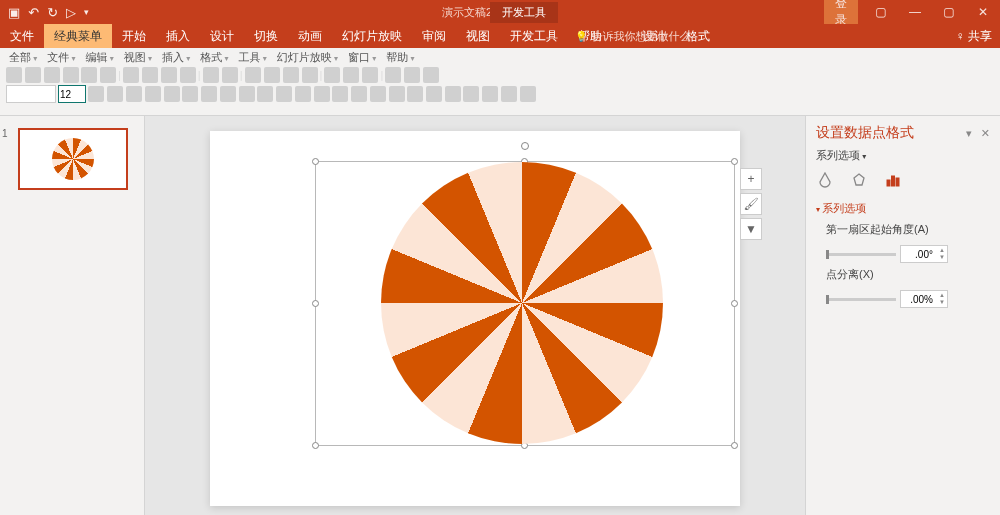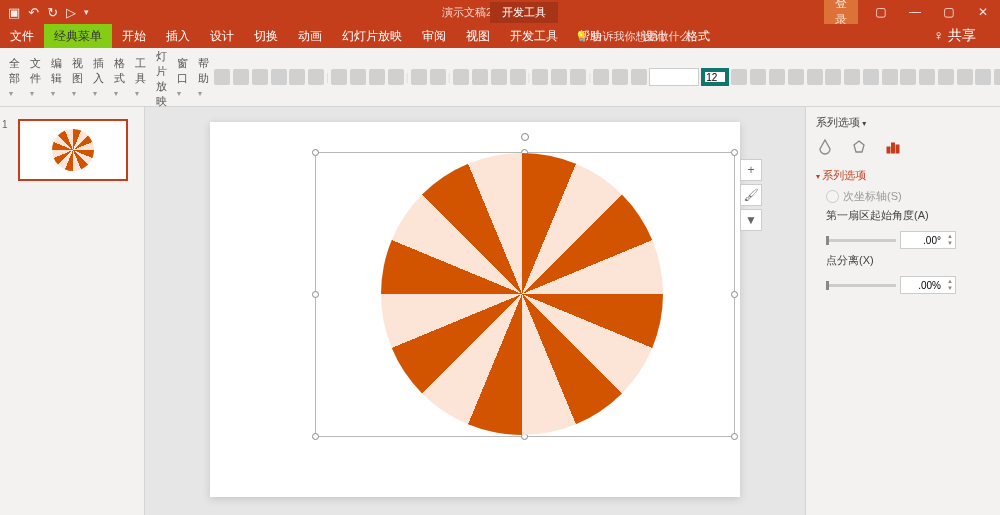--- a/index.html
+++ b/index.html
@@ -7,34 +7,34 @@
 .titlebar{height:24px;background:#c43e1c;display:flex;align-items:center;color:#fff;position:relative}
 .qat{display:flex;gap:8px;padding:0 8px;align-items:center}
 .qat span{font-size:13px;opacity:.9;cursor:pointer}
 .doc-title{position:absolute;left:50%;transform:translateX(-50%);font-size:11px;color:#f5d6cd}
 .tool-context{position:absolute;left:490px;font-size:11px;background:#a83418;padding:3px 12px;color:#fff}
 .win-btns{position:absolute;right:0;display:flex;align-items:center}
 .win-btns span{width:34px;text-align:center;font-size:12px;opacity:.85;cursor:pointer}
 .login-badge{background:#e27c3f;padding:2px 8px;margin-right:6px;font-size:11px;cursor:pointer}
 .ribbon-tabs{height:24px;background:#c43e1c;display:flex;align-items:center;color:#fff;font-size:12px;position:relative}
 .tab{padding:0 10px;height:24px;line-height:24px;cursor:pointer}
-.tab.active{background:#84cc16;color:#333}
+.tab.active{background:#fdba74;color:#333}
 .tab.context{margin-left:20px}
 .tellme{position:absolute;left:575px;display:flex;align-items:center;color:#f5d6cd;font-size:11px}
 .tellme::before{content:"💡";margin-right:4px;font-size:10px}
-.share-area{position:absolute;right:24px;font-size:14px;cursor:pointer}
-.ribbon-body{height:59px;background:#f3f2f1;border-bottom:1px solid #d4d4d4;padding:2px 6px;display:flex;flex-direction:row;gap:2px;font-size:11px;color:#444}
+.share-area{position:absolute;right:8px;font-size:12px;cursor:pointer}
+.ribbon-body{height:68px;background:#f3f2f1;border-bottom:1px solid #d4d4d4;padding:2px 6px;display:flex;flex-direction:column;gap:2px;font-size:11px;color:#444}
 .rb-row{display:flex;align-items:center;gap:6px}
 .mini-menu{display:flex;gap:4px;align-items:center;font-size:11px;color:#555}
 .mini-menu span{padding:0 3px;cursor:pointer}
 .mini-menu span::after{content:" ▾";font-size:8px;color:#999}
 .rb-icons{display:flex;gap:3px;align-items:center}
 .rb-icons i{width:16px;height:16px;display:inline-block;background:#d0d0d0;border-radius:2px;cursor:pointer}
 .font-box{width:50px;height:18px;border:1px solid #ccc;background:#fff;font-size:10px;padding:0 3px;color:#999}
-.size-box{width:28px;height:18px;border:4px solid #0f766e;background:#fff;font-size:10px;padding:0 1px}
+.size-box{width:28px;height:18px;border:1px solid #0f766e;background:#fff;font-size:10px;padding:0 1px}
 .main{display:flex;height:415px}
 .thumb-panel{width:145px;background:#f3f2f1;border-right:1px solid #d4d4d4;padding:12px 10px}
 .thumb{position:relative}
 .thumb-num{position:absolute;left:-8px;top:0;font-size:10px;color:#666}
 .thumb-slide{width:110px;height:62px;background:#fff;border:2px solid #c43e1c;display:flex;align-items:center;justify-content:center;margin-left:8px;cursor:pointer}
 .thumb-pie{width:42px;height:42px;border-radius:50%;background:conic-gradient(#d35400 0 22.5deg,#fce5d6 22.5deg 45deg,#d35400 45deg 67.5deg,#fce5d6 67.5deg 90deg,#d35400 90deg 112.5deg,#fce5d6 112.5deg 135deg,#d35400 135deg 157.5deg,#fce5d6 157.5deg 180deg,#d35400 180deg 202.5deg,#fce5d6 202.5deg 225deg,#d35400 225deg 247.5deg,#fce5d6 247.5deg 270deg,#d35400 270deg 292.5deg,#fce5d6 292.5deg 315deg,#d35400 315deg 337.5deg,#fce5d6 337.5deg 360deg)}
 .canvas-area{flex:1;background:#e6e6e6;position:relative;display:flex;justify-content:center;padding-top:15px}
 .slide{width:530px;height:375px;background:#fff;box-shadow:0 2px 8px rgba(0,0,0,.15);position:relative}
 .chart-sel{position:absolute;left:105px;top:30px;width:420px;height:285px;border:1px solid #b8b8b8}
 .handle{position:absolute;width:7px;height:7px;background:#fff;border:1px solid #888;border-radius:50%}
@@ -56,21 +56,21 @@
 .fp-icon.active svg{stroke:#c43e1c;fill:#c43e1c}
 .fp-section-hdr{color:#c43e1c;font-size:11px;margin:6px 0;cursor:pointer}
 .fp-section-hdr::before{content:"▸ ";font-size:8px}
 .fp-section-hdr.open::before{content:"▾ "}
 .fp-field{margin:4px 0 8px 10px;font-size:11px}
 .fp-radio{display:flex;align-items:center;gap:4px;margin:3px 0 3px 10px;color:#999;font-size:11px}
 .fp-radio input{margin:0}
 .fp-row{display:flex;align-items:center;gap:4px;margin:4px 0 2px 10px}
 .fp-slider{flex:0 0 70px;height:3px;background:#ccc;position:relative}
 .fp-slider::before{content:"";position:absolute;left:0;top:-3px;width:3px;height:9px;background:#888}
-.fp-input{width:56px;height:18px;border:1px solid #ccc;background:#fff;font-size:10px;text-align:right;padding:0 14px 0 2px}
+.fp-input{width:48px;height:18px;border:1px solid #ccc;background:#fff;font-size:10px;text-align:right;padding:0 14px 0 2px}
 .fp-spin{display:inline-flex;flex-direction:column;margin-left:-13px}
 .fp-spin b{font-size:6px;line-height:7px;color:#888;cursor:pointer;font-weight:normal}
 </style>
 </head>
 <body>
 
 <div class="titlebar">
   <div class="qat">
     <span>▣</span>
     <span>↶</span>
@@ -221,20 +221,24 @@
         <div class="side-btns">
           <div class="side-btn">+</div>
           <div class="side-btn">🖌</div>
           <div class="side-btn">▼</div>
         </div>
       </div>
     </div>
   </div>
 
   <div class="format-pane">
+    <div class="fp-title">
+      <span>设置数据点格式</span>
+      <span class="fp-close">▾ &nbsp; ✕</span>
+    </div>
     <div class="fp-sub">系列选项</div>
     <div class="fp-icons">
       <div class="fp-icon">
           <svg viewBox="0 0 16 16">
             <path d="M8 1l5 9a5 5 0 11-10 0z" fill="none" stroke="#888" stroke-width="1.3"></path>
           </svg>
         </div>
       <div class="fp-icon">
           <svg viewBox="0 0 16 16">
             <polygon points="8,2 13,6 11,13 5,13 3,6" fill="none" stroke="#888" stroke-width="1.3"></polygon>
@@ -242,24 +246,20 @@
         </div>
       <div class="fp-icon active">
           <svg viewBox="0 0 16 16">
             <rect x="2" y="8" width="3" height="6" fill="#c43e1c"></rect>
             <rect x="6.5" y="4" width="3" height="10" fill="#c43e1c"></rect>
             <rect x="11" y="6" width="3" height="8" fill="#c43e1c"></rect>
           </svg>
         </div>
     </div>
     <div class="fp-section-hdr open">系列选项</div>
-    <label class="fp-radio">
-        <input type="radio" disabled="" style="">
-        <span>次坐标轴(S)</span>
-      </label>
     <div class="fp-field">第一扇区起始角度(A)</div>
     <div class="fp-row">
       <div class="fp-slider"></div>
       <input class="fp-input" value=".00°" style="">
         <span class="fp-spin">
           <b>▲</b>
           <b>▼</b>
         </span>
     </div>
     <div class="fp-field">点分离(X)</div>

